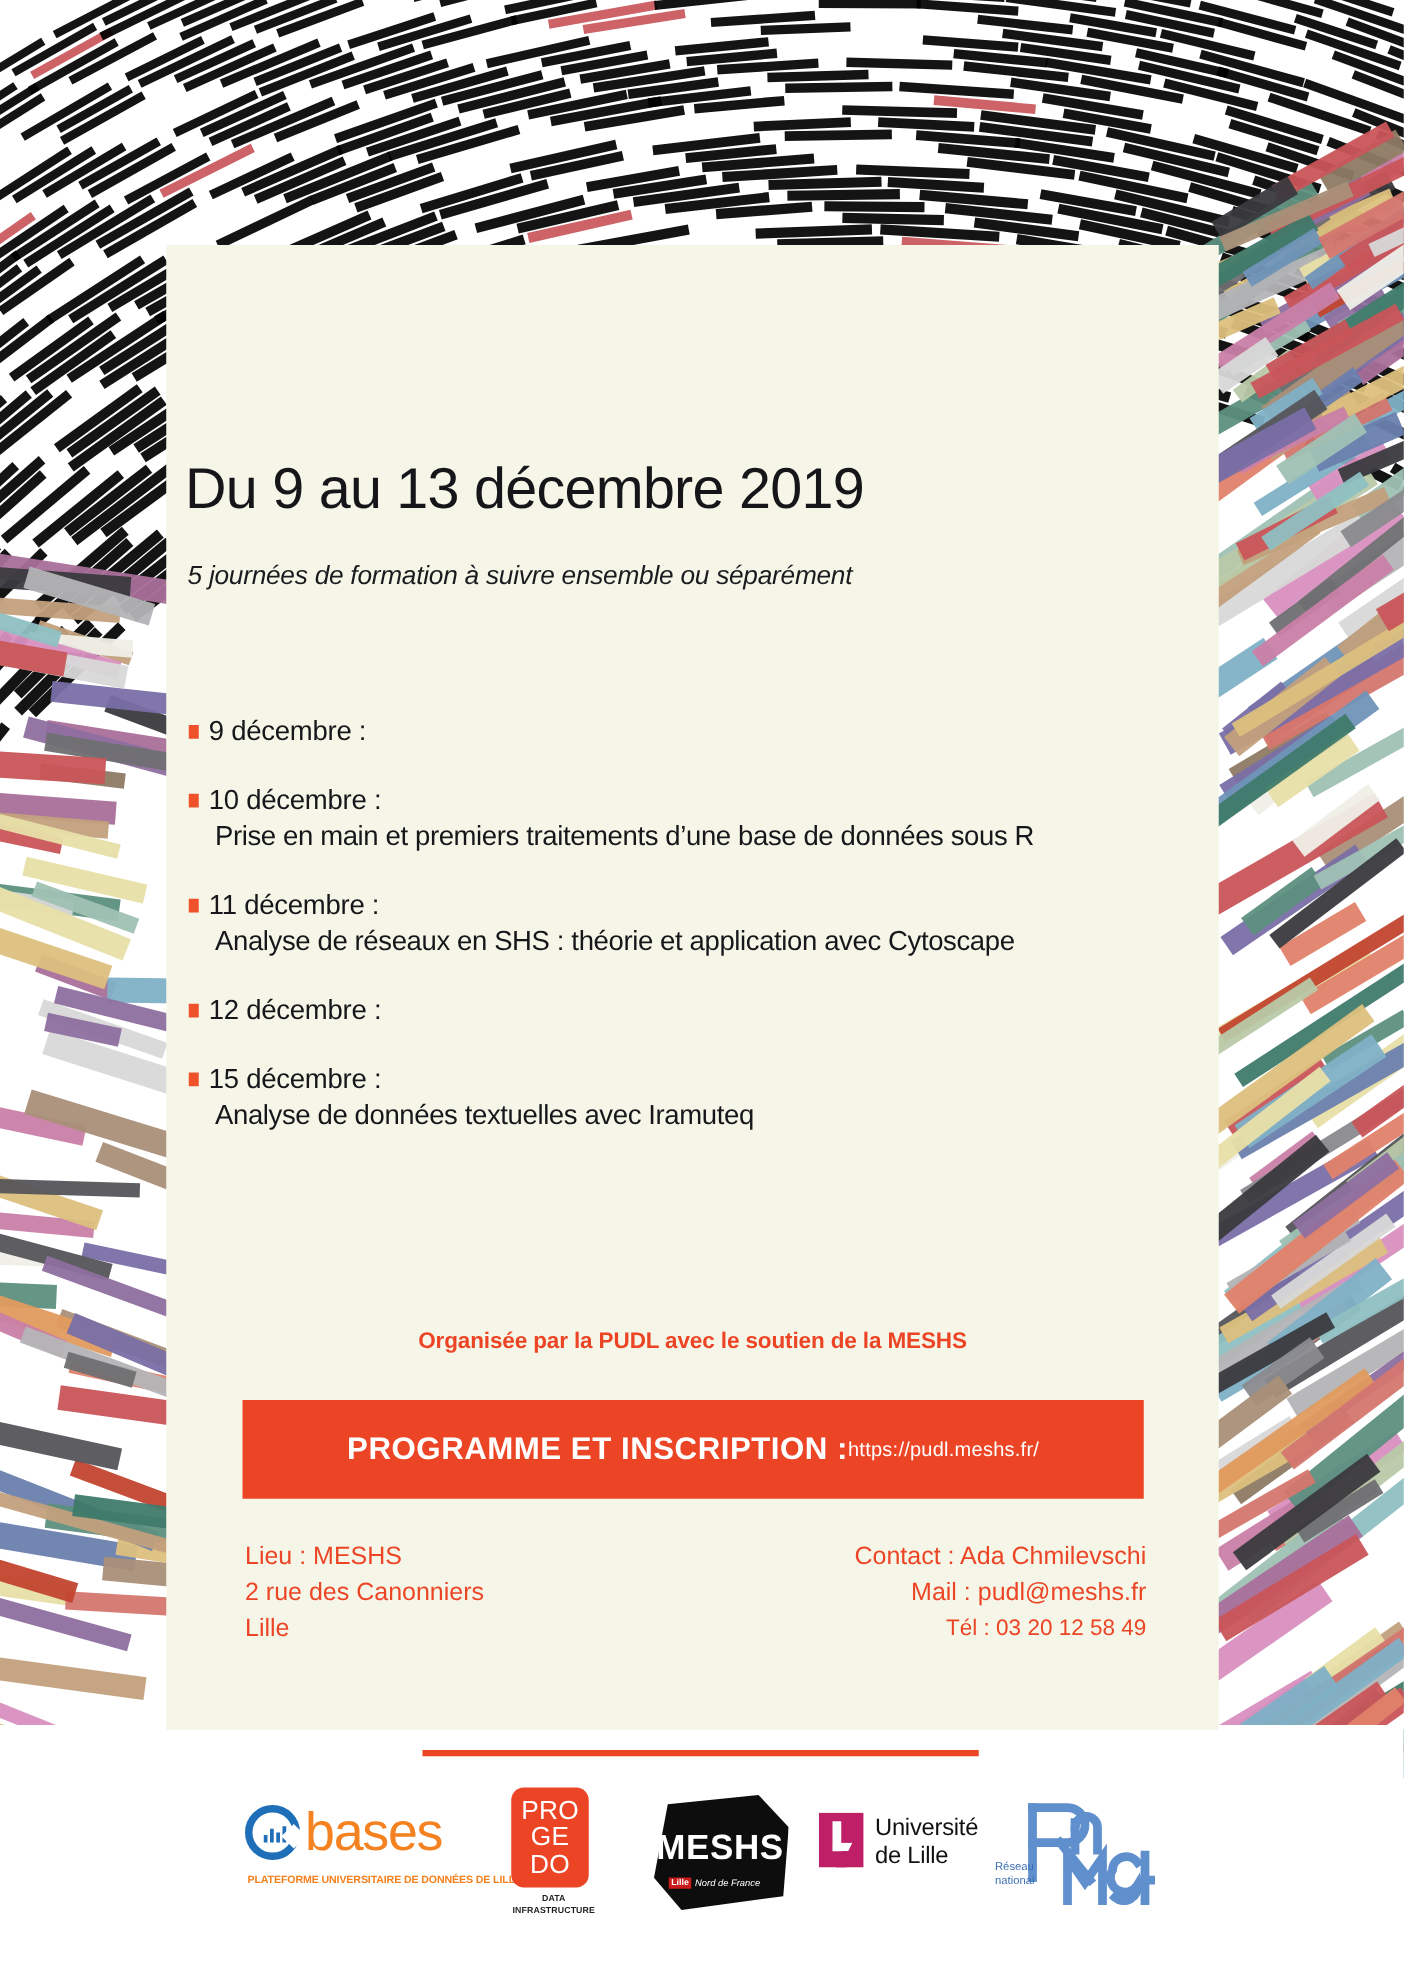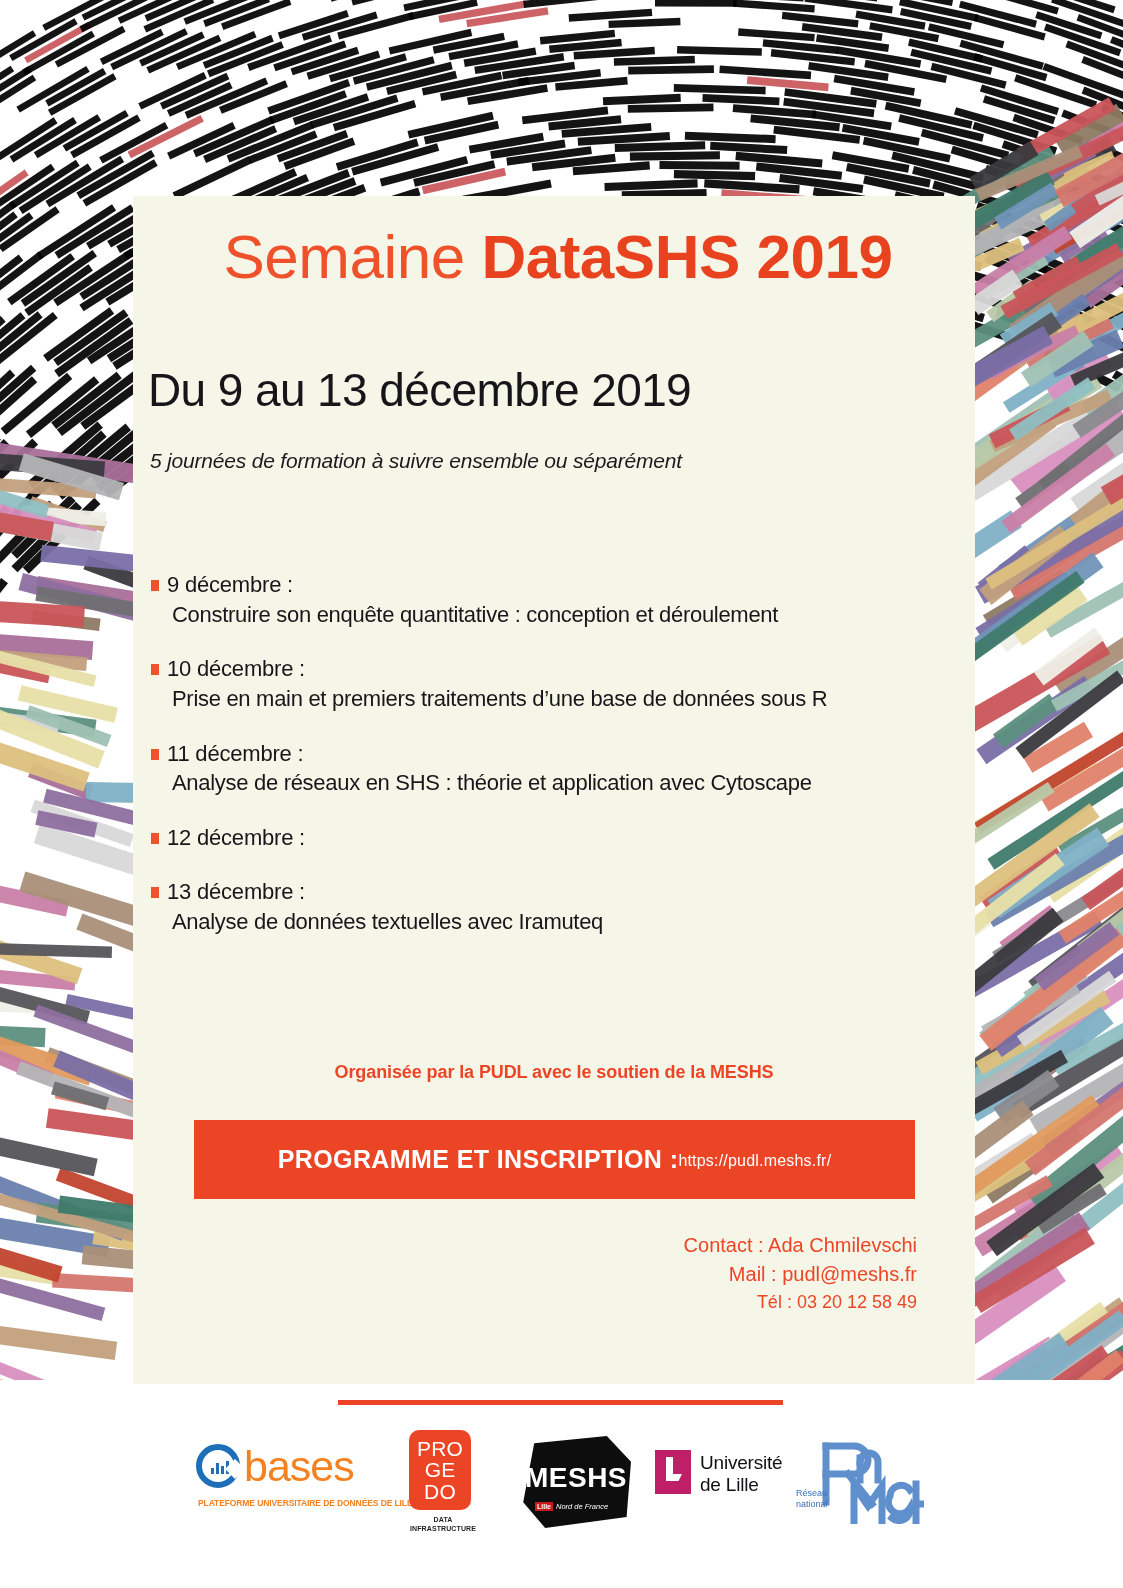--- a/index.html
+++ b/index.html
@@ -1012,35 +1012,29 @@
       <rect x="-61.9" y="-9.8" width="123.9" height="19.7" fill="#c9555a" opacity="0.95" transform="translate(108.6,1126.5) rotate(7.9)"></rect>
       <rect x="-67.3" y="-10.5" width="134.5" height="20.9" fill="#c9555a" opacity="0.95" transform="translate(17.2,612.8) rotate(3.6)"></rect>
       <rect x="-30.2" y="-7.4" width="60.4" height="14.9" fill="#8e6fa0" opacity="0.95" transform="translate(66.4,823.8) rotate(12.0)"></rect>
       <rect x="-68.6" y="-6.4" width="137.1" height="12.7" fill="#8e6fa0" opacity="0.95" transform="translate(100.0,1034.3) rotate(20.2)"></rect>
       <rect x="0" y="1380" width="1123" height="208" fill="#ffffff"></rect>
     </g>
 </svg>
 
 <div id="content-panel">
 
-  <div class="title-block">
-    <div class="title-line">
-      <span class="title-light">Semaine </span><span class="title-bold">DataSHS 2019</span>
-    </div>
-  </div>
 
   <div class="dates">Du 9 au 13 décembre 2019</div>
   <div class="subtitle">5 journées de formation à suivre ensemble ou séparément</div>
 
   <div id="program-list">
 
     <div class="program-item">
       <span class="bullet"></span>
       <div class="program-date">9 décembre :</div>
-      <div class="program-desc">Construire son enquête quantitative : conception et déroulement</div>
     </div>
 
     <div class="program-item">
       <span class="bullet"></span>
       <div class="program-date">10 décembre :</div>
       <div class="program-desc">Prise en main et premiers traitements d’une base de données sous R</div>
     </div>
 
     <div class="program-item">
       <span class="bullet"></span>
@@ -1048,33 +1042,38 @@
       <div class="program-desc">Analyse de réseaux en SHS : théorie et application avec Cytoscape</div>
     </div>
 
     <div class="program-item">
       <span class="bullet"></span>
       <div class="program-date">12 décembre :</div>
     </div>
 
     <div class="program-item">
       <span class="bullet"></span>
-      <div class="program-date">13 décembre :</div>
+      <div class="program-date">15 décembre :</div>
       <div class="program-desc">Analyse de données textuelles avec Iramuteq</div>
     </div>
 
   </div>
 
   <div class="organiser">Organisée par la PUDL avec le soutien de la MESHS</div>
 
   <div id="cta-banner">
     <div class="cta-title">PROGRAMME ET INSCRIPTION :</div>
     <div class="cta-url">https://pudl.meshs.fr/</div>
   </div>
 
+  <div class="venue">
+    <div>Lieu : MESHS</div>
+    <div>2 rue des Canonniers</div>
+    <div>Lille</div>
+  </div>
 
   <div class="contact">
     <div>Contact : Ada Chmilevschi</div>
     <div>Mail : pudl@meshs.fr</div>
     <div class="tel">Tél : 03 20 12 58 49</div>
   </div>
 
 </div>
 
 <div id="divider"></div>

